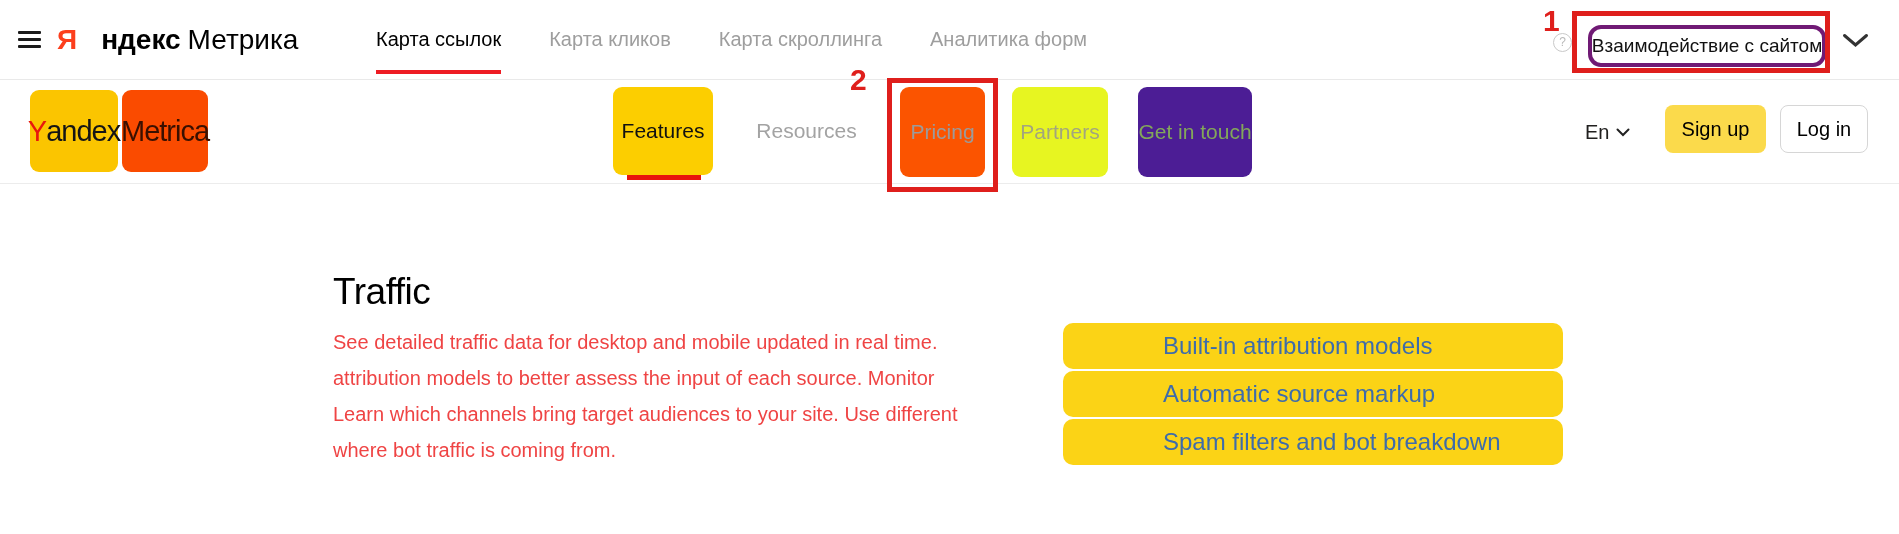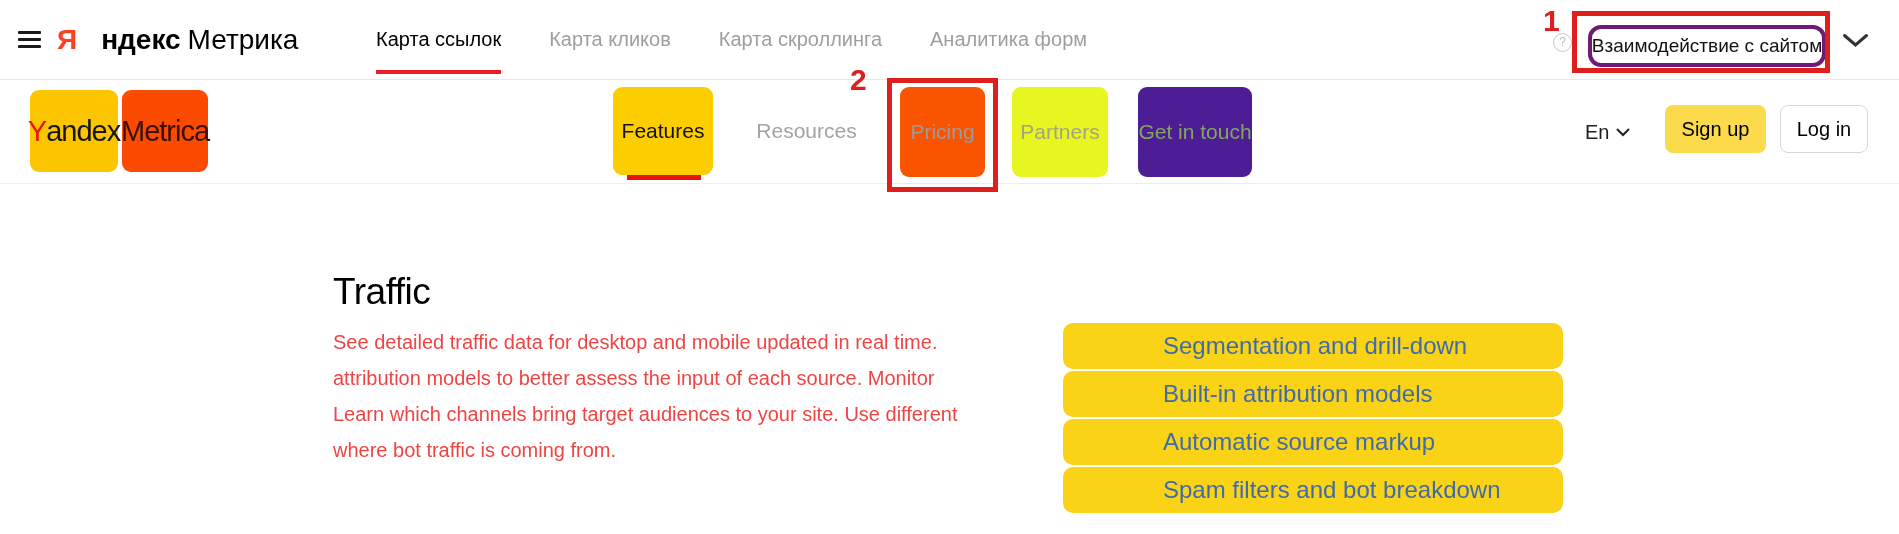--- a/index.html
+++ b/index.html
@@ -140,19 +140,18 @@
   <div class="content-title">Traffic</div>
 
   <div class="para">
     <div>See detailed traffic data for desktop and mobile updated in real time.</div>
     <div>attribution models to better assess the input of each source. Monitor</div>
     <div>Learn which channels bring target audiences to your site. Use different</div>
     <div>where bot traffic is coming from.</div>
   </div>
 
   <div class="link-stack">
-    <div class="link-row">Segmentation and drill-down</div>
     <div class="link-row">Built-in attribution models</div>
     <div class="link-row">Automatic source markup</div>
     <div class="link-row">Spam filters and bot breakdown</div>
   </div>
 
 </div>
 
 </body></html>

